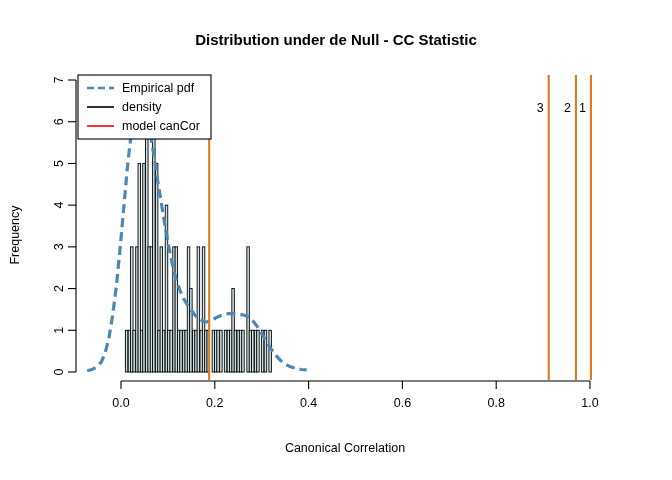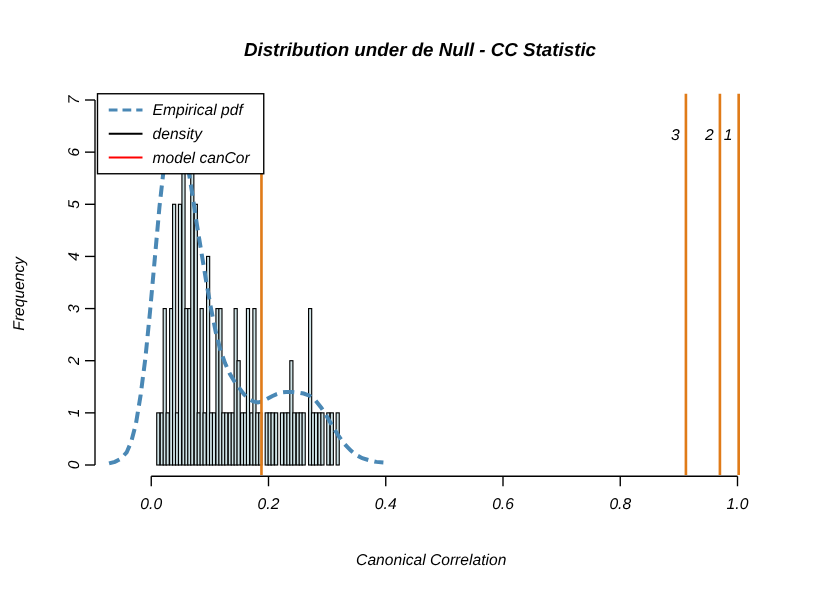--- a/index.html
+++ b/index.html
@@ -10,21 +10,20 @@
     width: 672px;
     height: 480px;
     background: #ffffff;
     font-family: "Liberation Sans", sans-serif;
     overflow: hidden;
   }
   #plot-root {
     position: relative;
     width: 672px;
     height: 454px;
-    font-style: italic;
   }
   svg.plot-canvas {
     display: block;
     width: 672px;
     height: 480px;
   }
   text {
     font-family: "Liberation Sans", sans-serif;
     fill: #000000;
   }

